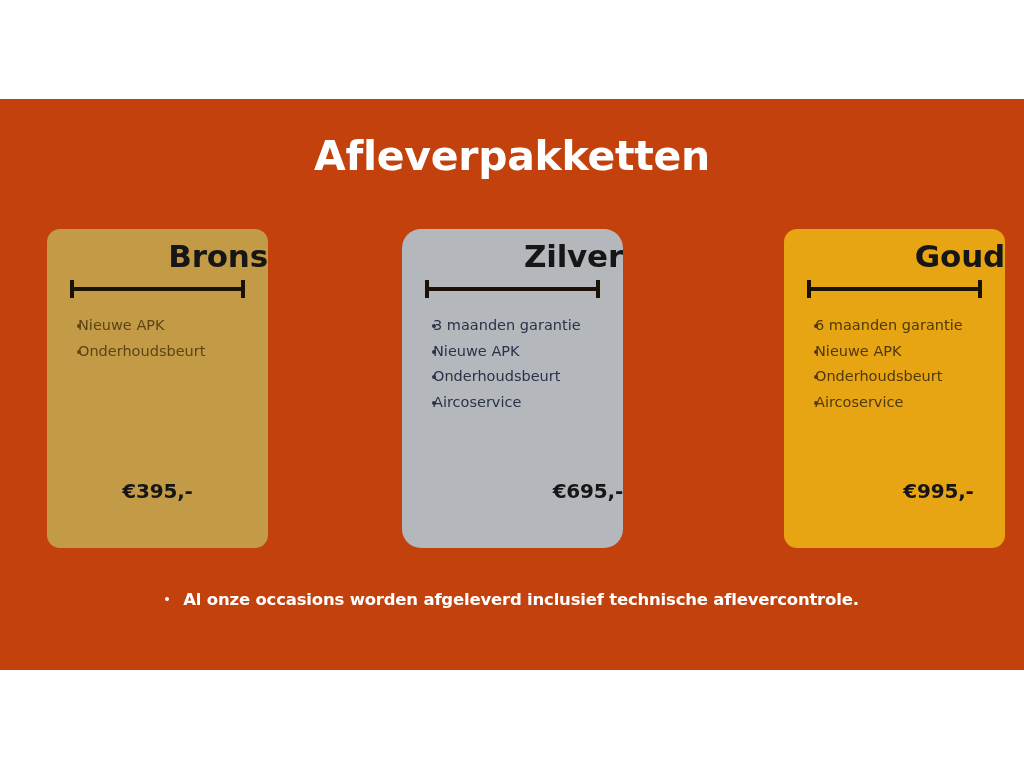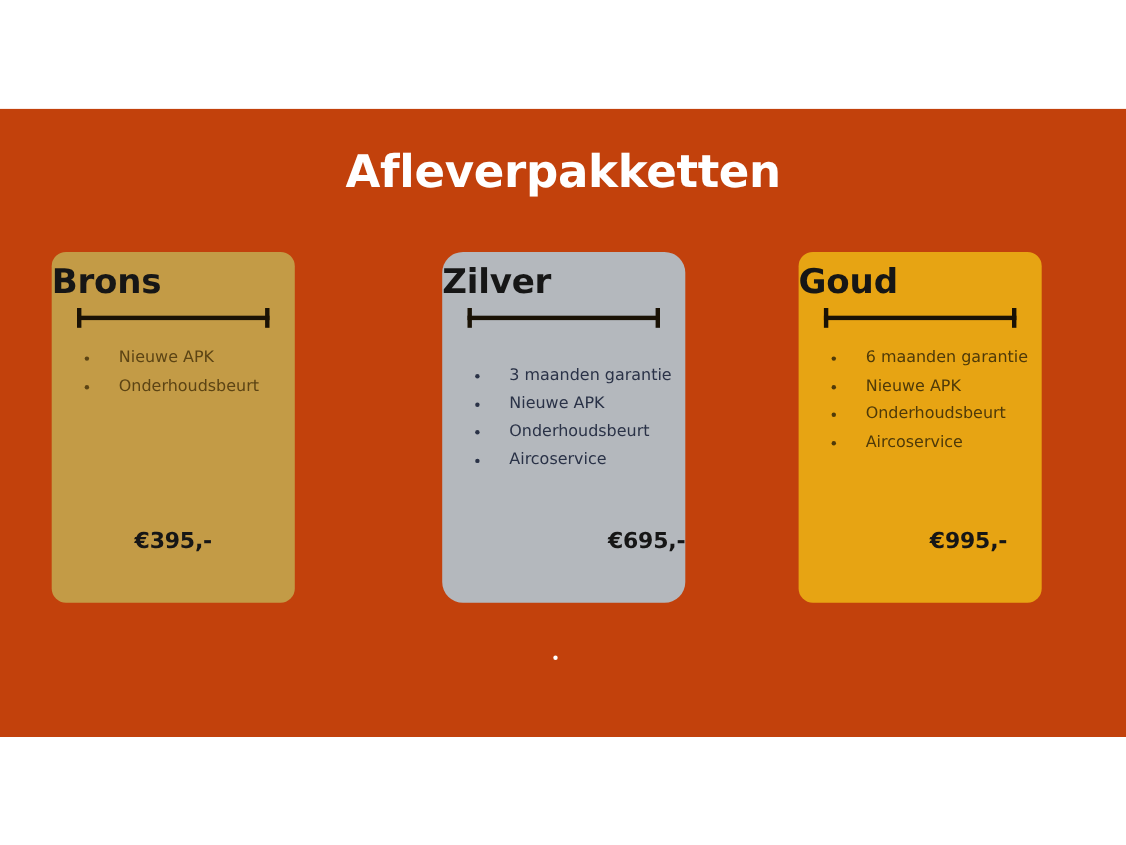--- a/index.html
+++ b/index.html
@@ -52,28 +52,28 @@
     position: absolute;
     top: 0;
     width: 221px;
     height: 319px;
     border-radius: 13px;
     box-sizing: border-box;
     overflow: hidden;
   }
   .card.pos-0 { left: 47px; }
   .card.pos-1 { left: 402px; }
-  .card.pos-2 { left: 726px; text-decoration: underline; }
+  .card.pos-2 { left: 784px; text-decoration: underline; }
 
   .card-title {
     position: absolute;
     left: 0;
     top: 9px;
     width: 100%;
-    text-align: left;
+    text-align: right;
     font-size: 31px;
     font-weight: bold;
     color: #161616;
     letter-spacing: -0.2px;
   }
 
   
   .card-divider {
     position: absolute;
     left: 23px;
@@ -103,21 +103,21 @@
     position: absolute;
     left: 0;
     top: 84px;
     width: 100%;
     margin: 0;
     padding: 0;
     list-style: none;
   }
   .card-features li {
     position: relative;
-    padding-left: 61px;
+    padding-left: 31px;
     font-size: 14.5px;
     line-height: 25.5px;
     white-space: nowrap;
   }
   .card-features li::before {
     content: "";
     position: absolute;
     left: 30px;
     top: 11px;
     width: 4px;
@@ -188,21 +188,21 @@
         </ul>
         <div class="card-price" style="color: rgb(22, 22, 22);">€395,-</div>
       </div>
       <div class="card pos-1" style="background: rgb(180, 184, 189); border-radius: 19px;">
         <div class="card-title" style="color: rgb(22, 22, 22);">Zilver</div>
         <div class="card-divider">
           <span class="cap left"></span>
           <span class="bar"></span>
           <span class="cap right"></span>
         </div>
-        <ul class="card-features" style="color: rgb(42, 50, 71); margin-top: 16px;">
+        <ul class="card-features" style="color: rgb(42, 50, 71);">
           <li>3 maanden garantie</li>
           <li>Nieuwe APK</li>
           <li>Onderhoudsbeurt</li>
           <li>Aircoservice</li>
         </ul>
         <div class="card-price" style="color: rgb(22, 22, 22); text-align: right;">€695,-</div>
       </div>
       <div class="card pos-2" style="background: rgb(231, 164, 19);">
         <div class="card-title" style="color: rgb(22, 22, 22);">Goud</div>
         <div class="card-divider">
@@ -214,16 +214,16 @@
           <li>6 maanden garantie</li>
           <li>Nieuwe APK</li>
           <li>Onderhoudsbeurt</li>
           <li>Aircoservice</li>
         </ul>
         <div class="card-price" style="color: rgb(22, 22, 22); padding-left: 44px;">€995,-</div>
       </div>
     </div>
 
   <div id="footer-notes">
-      <div class="footer-note"><span class="fbullet"></span></div>
+      <div class="footer-note"><span class="fbullet"></span><span>Al onze occasions worden afgeleverd inclusief technische aflevercontrole.</span></div>
     </div>
 
 </div>
 
 </body></html>

